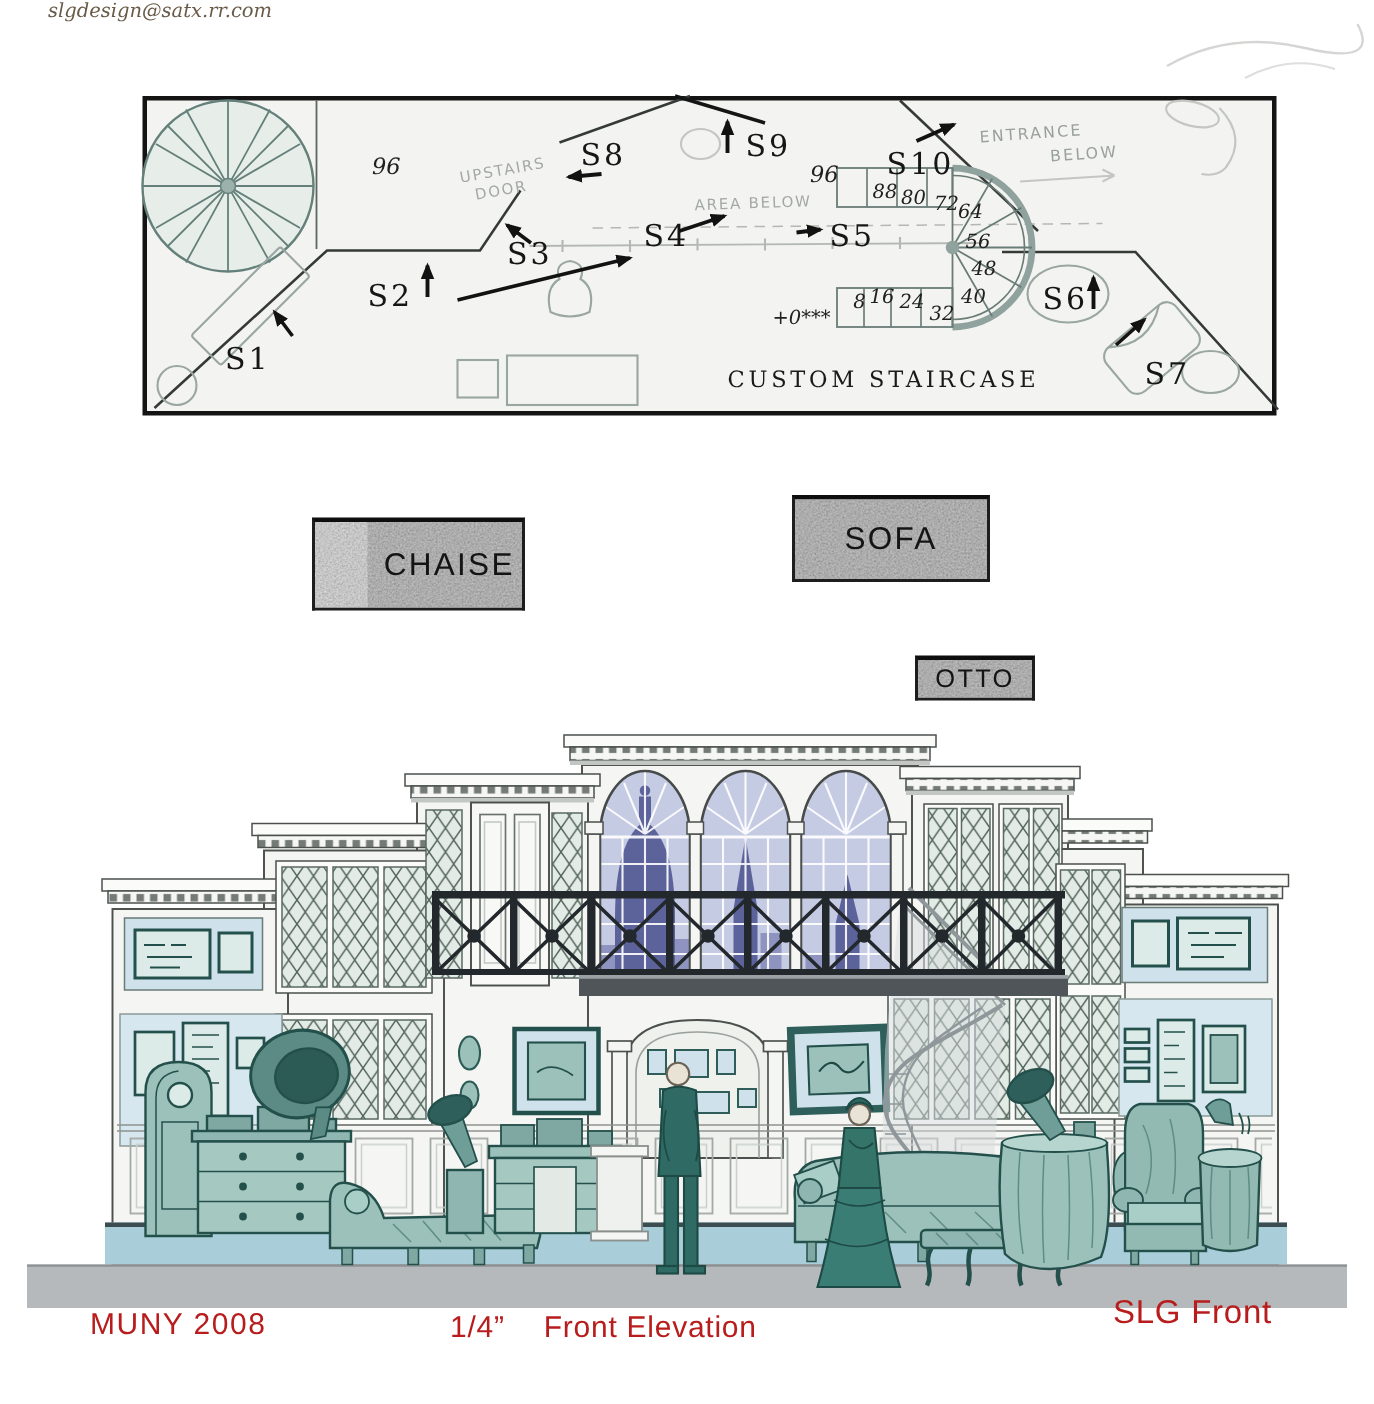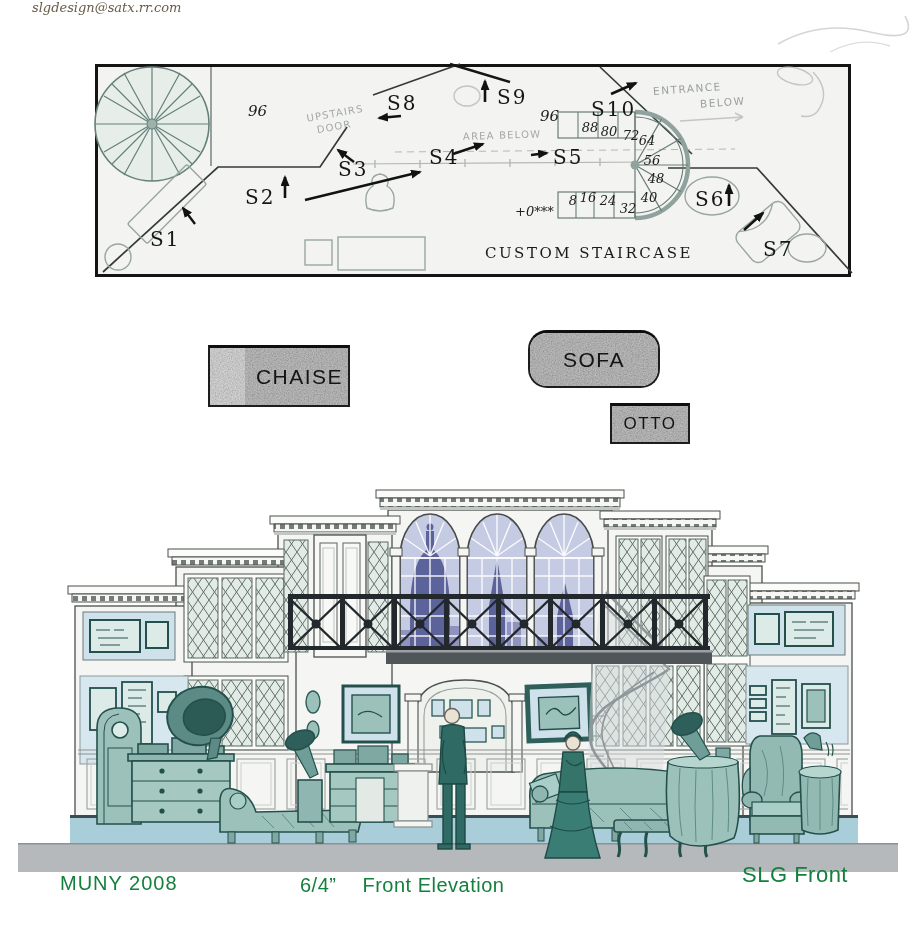--- a/index.html
+++ b/index.html
@@ -6,21 +6,21 @@
   #page{position:relative;width:916px;height:936px;background:#ffffff;overflow:hidden;
         font-family:"Liberation Sans",sans-serif;color:#1c1c1c;}
   svg{display:block;}
   .abs{position:absolute;}
   
   .swatch{position:absolute;border:2px solid #1d1d1d;border-top:3px solid #0e0e0e;box-sizing:border-box;overflow:hidden;}
   .swatch .tex{position:absolute;inset:0;width:100%;height:100%;}
   .swatch .lbl{position:absolute;inset:0;display:flex;align-items:center;justify-content:center;
                font-size:21px;letter-spacing:1.5px;color:#141414;font-family:"Liberation Sans",sans-serif;}
   
-  .footer-text{position:absolute;font-family:"Liberation Sans",sans-serif;color:#15803d;text-align:center;}
+  .footer-text{position:absolute;font-family:"Liberation Sans",sans-serif;color:#b91c1c;text-align:center;}
   #muny{left:60px;top:872px;font-size:20px;letter-spacing:1px;}
   #title-line{left:300px;top:874px;font-size:20px;letter-spacing:.5px;}
   #title-line .gap{display:inline-block;width:26px;}
   #slg{left:742px;top:862px;font-size:22px;letter-spacing:.5px;}
   #email{left:752px;top:889px;font-size:13px;color:#6a5b48;font-family:"DejaVu Serif",serif;font-style:italic;padding-left:32px;}
   
   .s-label{font-family:"DejaVu Serif",serif;font-size:20px;letter-spacing:2px;fill:#161616;}
   .num{font-family:"DejaVu Serif",serif;font-style:italic;font-size:13px;fill:#202020;}
   .num96{font-family:"DejaVu Serif",serif;font-style:italic;font-size:15px;fill:#202020;}
   .caption{font-family:"DejaVu Serif",serif;font-size:15px;letter-spacing:2.5px;fill:#1a1a1a;}
@@ -192,28 +192,28 @@
   </svg>
 
   <div class="swatch" style="left:208px;top:345px;width:142px;height:62px;">
     <svg class="tex">
       <rect width="100%" height="100%" fill="#9d9d9d"></rect>
       <rect width="35" height="100%" fill="#cfcfcf"></rect>
       <rect width="100%" height="100%" filter="url(#speck)" opacity="0.5"></rect>
     </svg>
     <span class="lbl" style="padding-left:41px;">CHAISE</span>
   </div>
-  <div class="swatch" style="left:528px;top:330px;width:132px;height:58px;border-radius:19px;">
+  <div class="swatch" style="left:528px;top:330px;width:132px;height:58px;">
     <svg class="tex">
       <rect width="100%" height="100%" fill="#9d9d9d"></rect>
       <rect width="100%" height="100%" filter="url(#speck)" opacity="0.5"></rect>
     </svg>
     <span class="lbl">SOFA</span>
   </div>
-  <div class="swatch" style="left:610px;top:403px;width:80px;height:41px;">
+  <div class="swatch" style="left:610px;top:437px;width:80px;height:30px;">
     <svg class="tex">
       <rect width="100%" height="100%" fill="#9d9d9d"></rect>
       <rect width="100%" height="100%" filter="url(#speck)" opacity="0.5"></rect>
     </svg>
     <span class="lbl" style="font-size:17px;">OTTO</span>
   </div>
 
   <svg class="abs" style="left:0;top:478px;" width="916" height="398" viewBox="0 478 916 398">
     <defs>
       <pattern id="lat" width="11" height="16" patternUnits="userSpaceOnUse">
@@ -619,18 +619,18 @@
         <path d="M563,752 L583,752 L587,792 L559,792 Z"></path>
         <path d="M559,792 Q552,834 545,858 L600,858 Q590,826 587,792 Z" fill="#3a7d74"></path>
         <path d="M566,760 q8,10 16,2" fill="none" stroke-width="1.2"></path>
         <path d="M556,800 q16,8 34,0 M550,826 q22,10 42,0" fill="none" stroke-width="1.1"></path>
       </g>
     </g>
   </svg>
 
   <div id="muny" class="footer-text">MUNY 2008</div>
   <div id="title-line" class="footer-text">
-    <span>6/4”</span><span class="gap"></span><span>Front Elevation</span>
+    <span>1/4”</span><span class="gap"></span><span>Front Elevation</span>
   </div>
   <div id="slg" class="footer-text">SLG Front</div>
   <div id="email">slgdesign@satx.rr.com</div>
 
 </div>
 
 </body></html>

